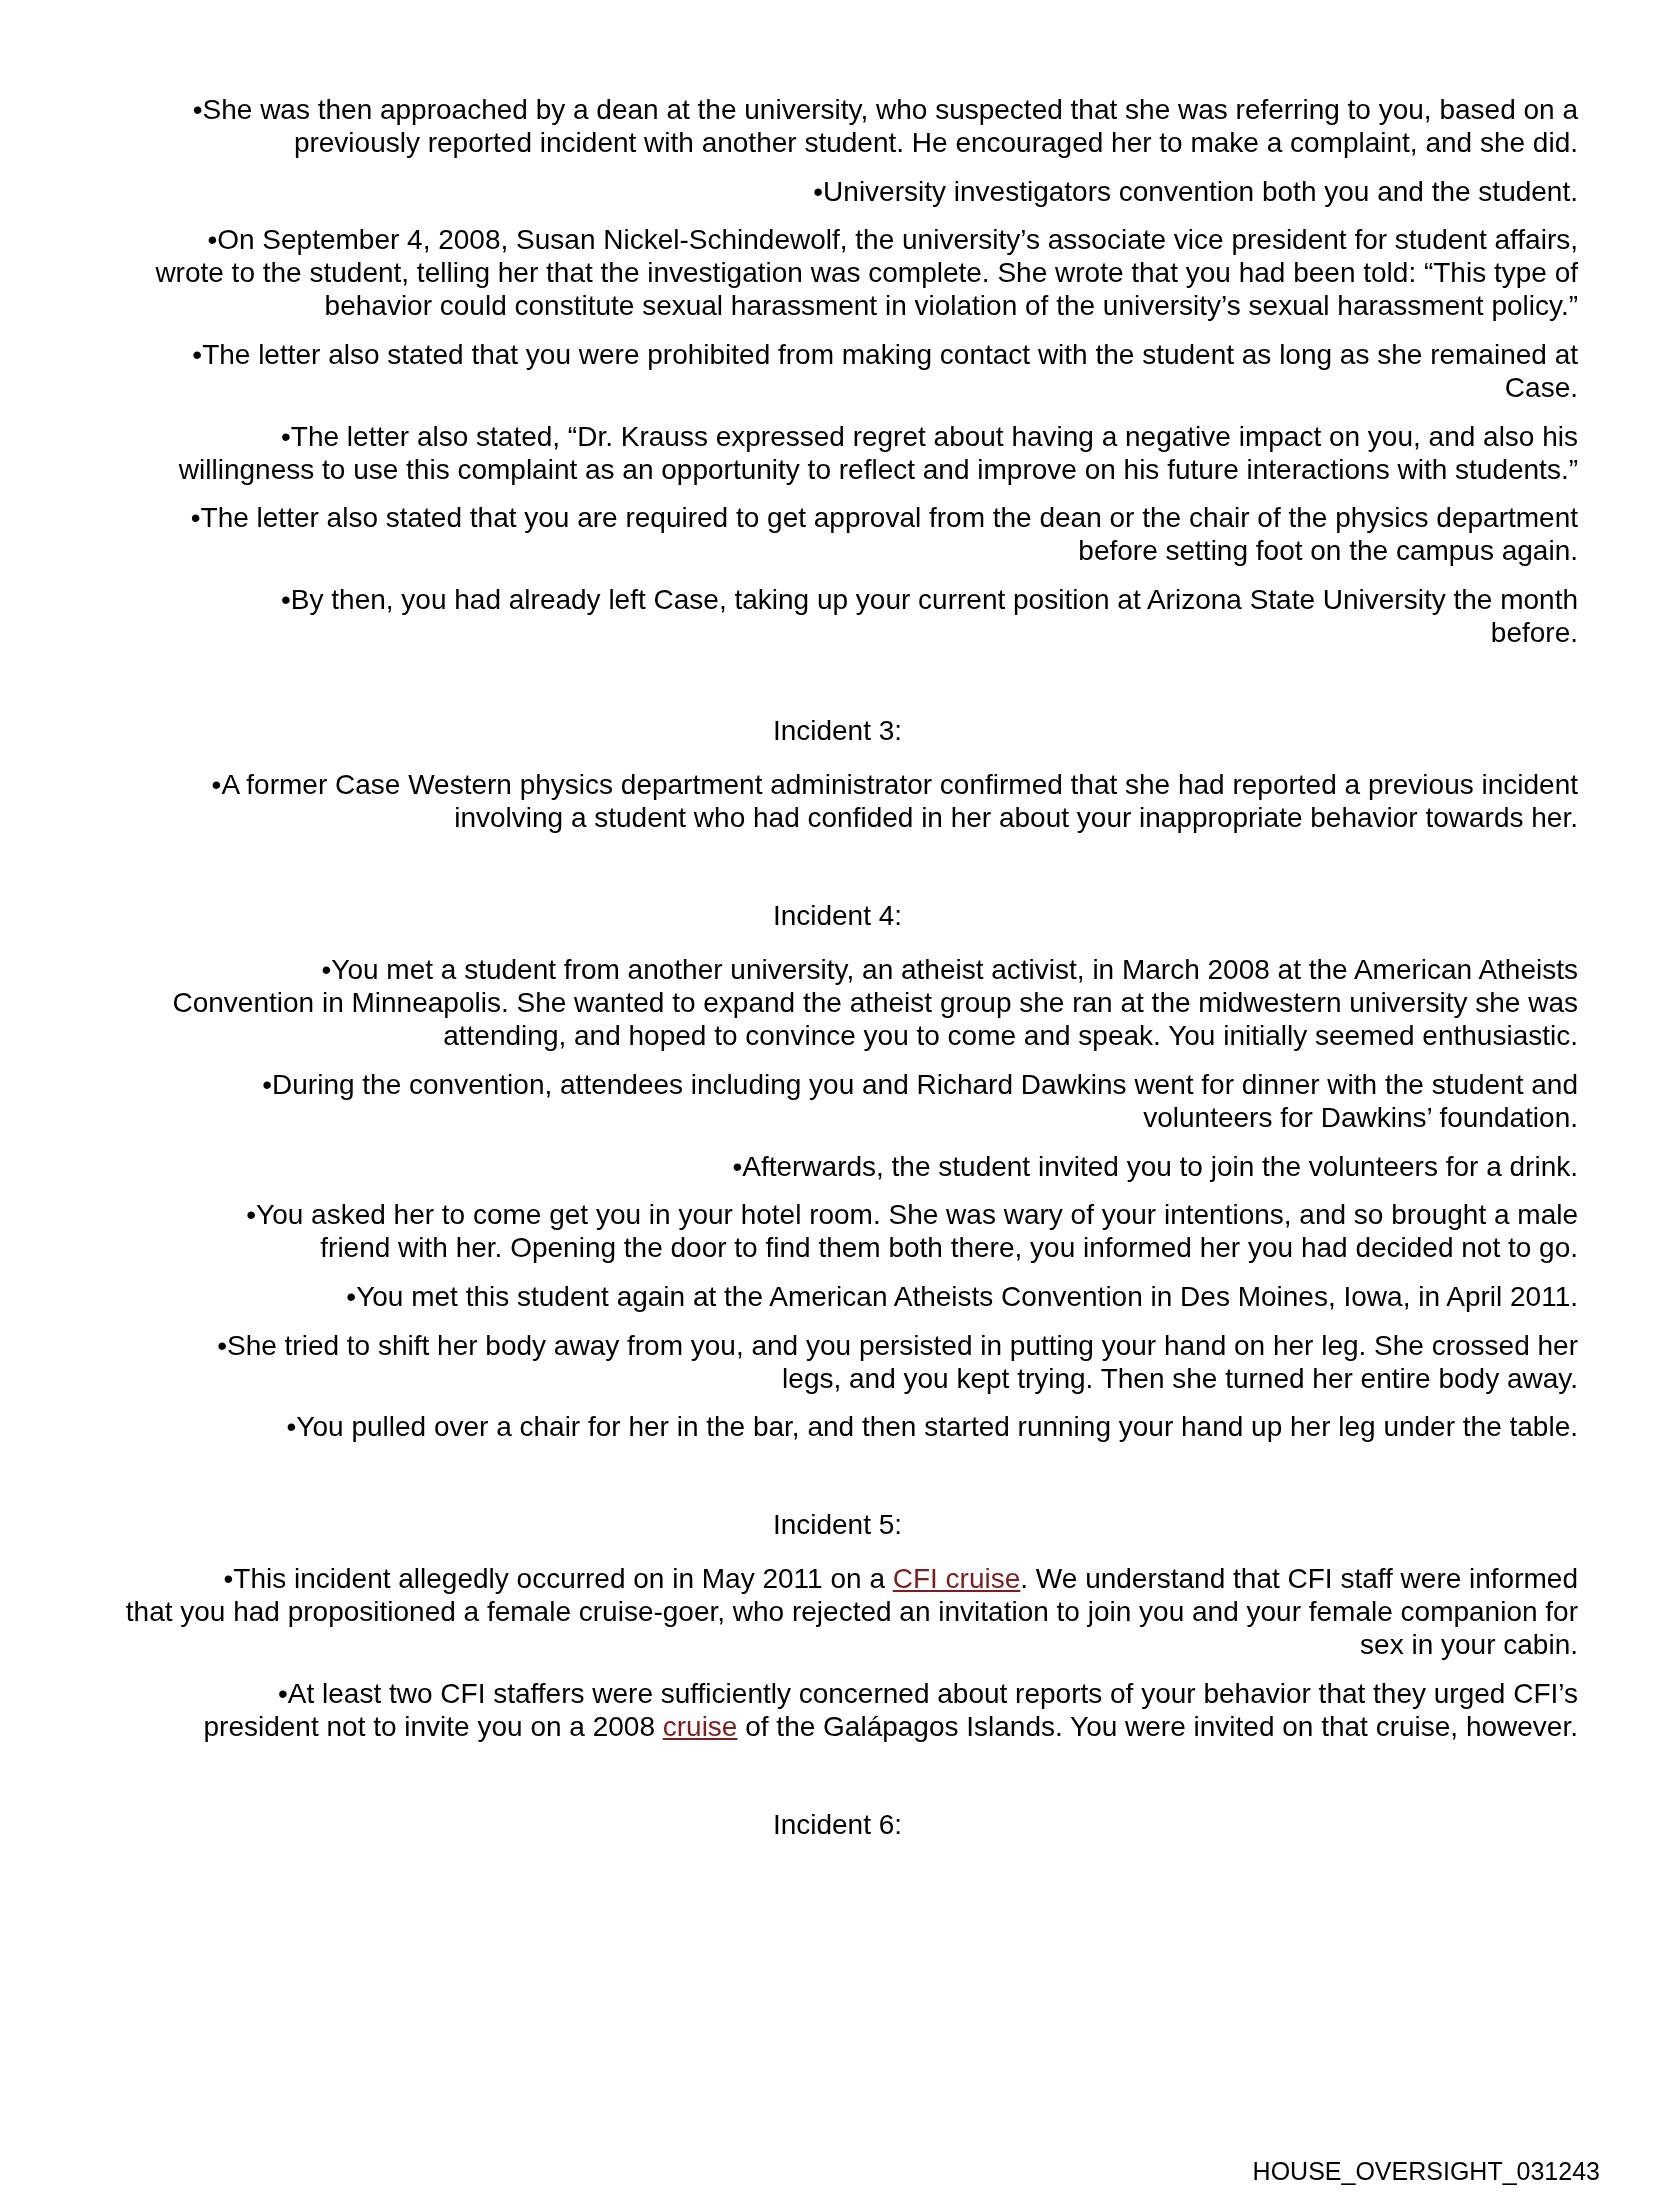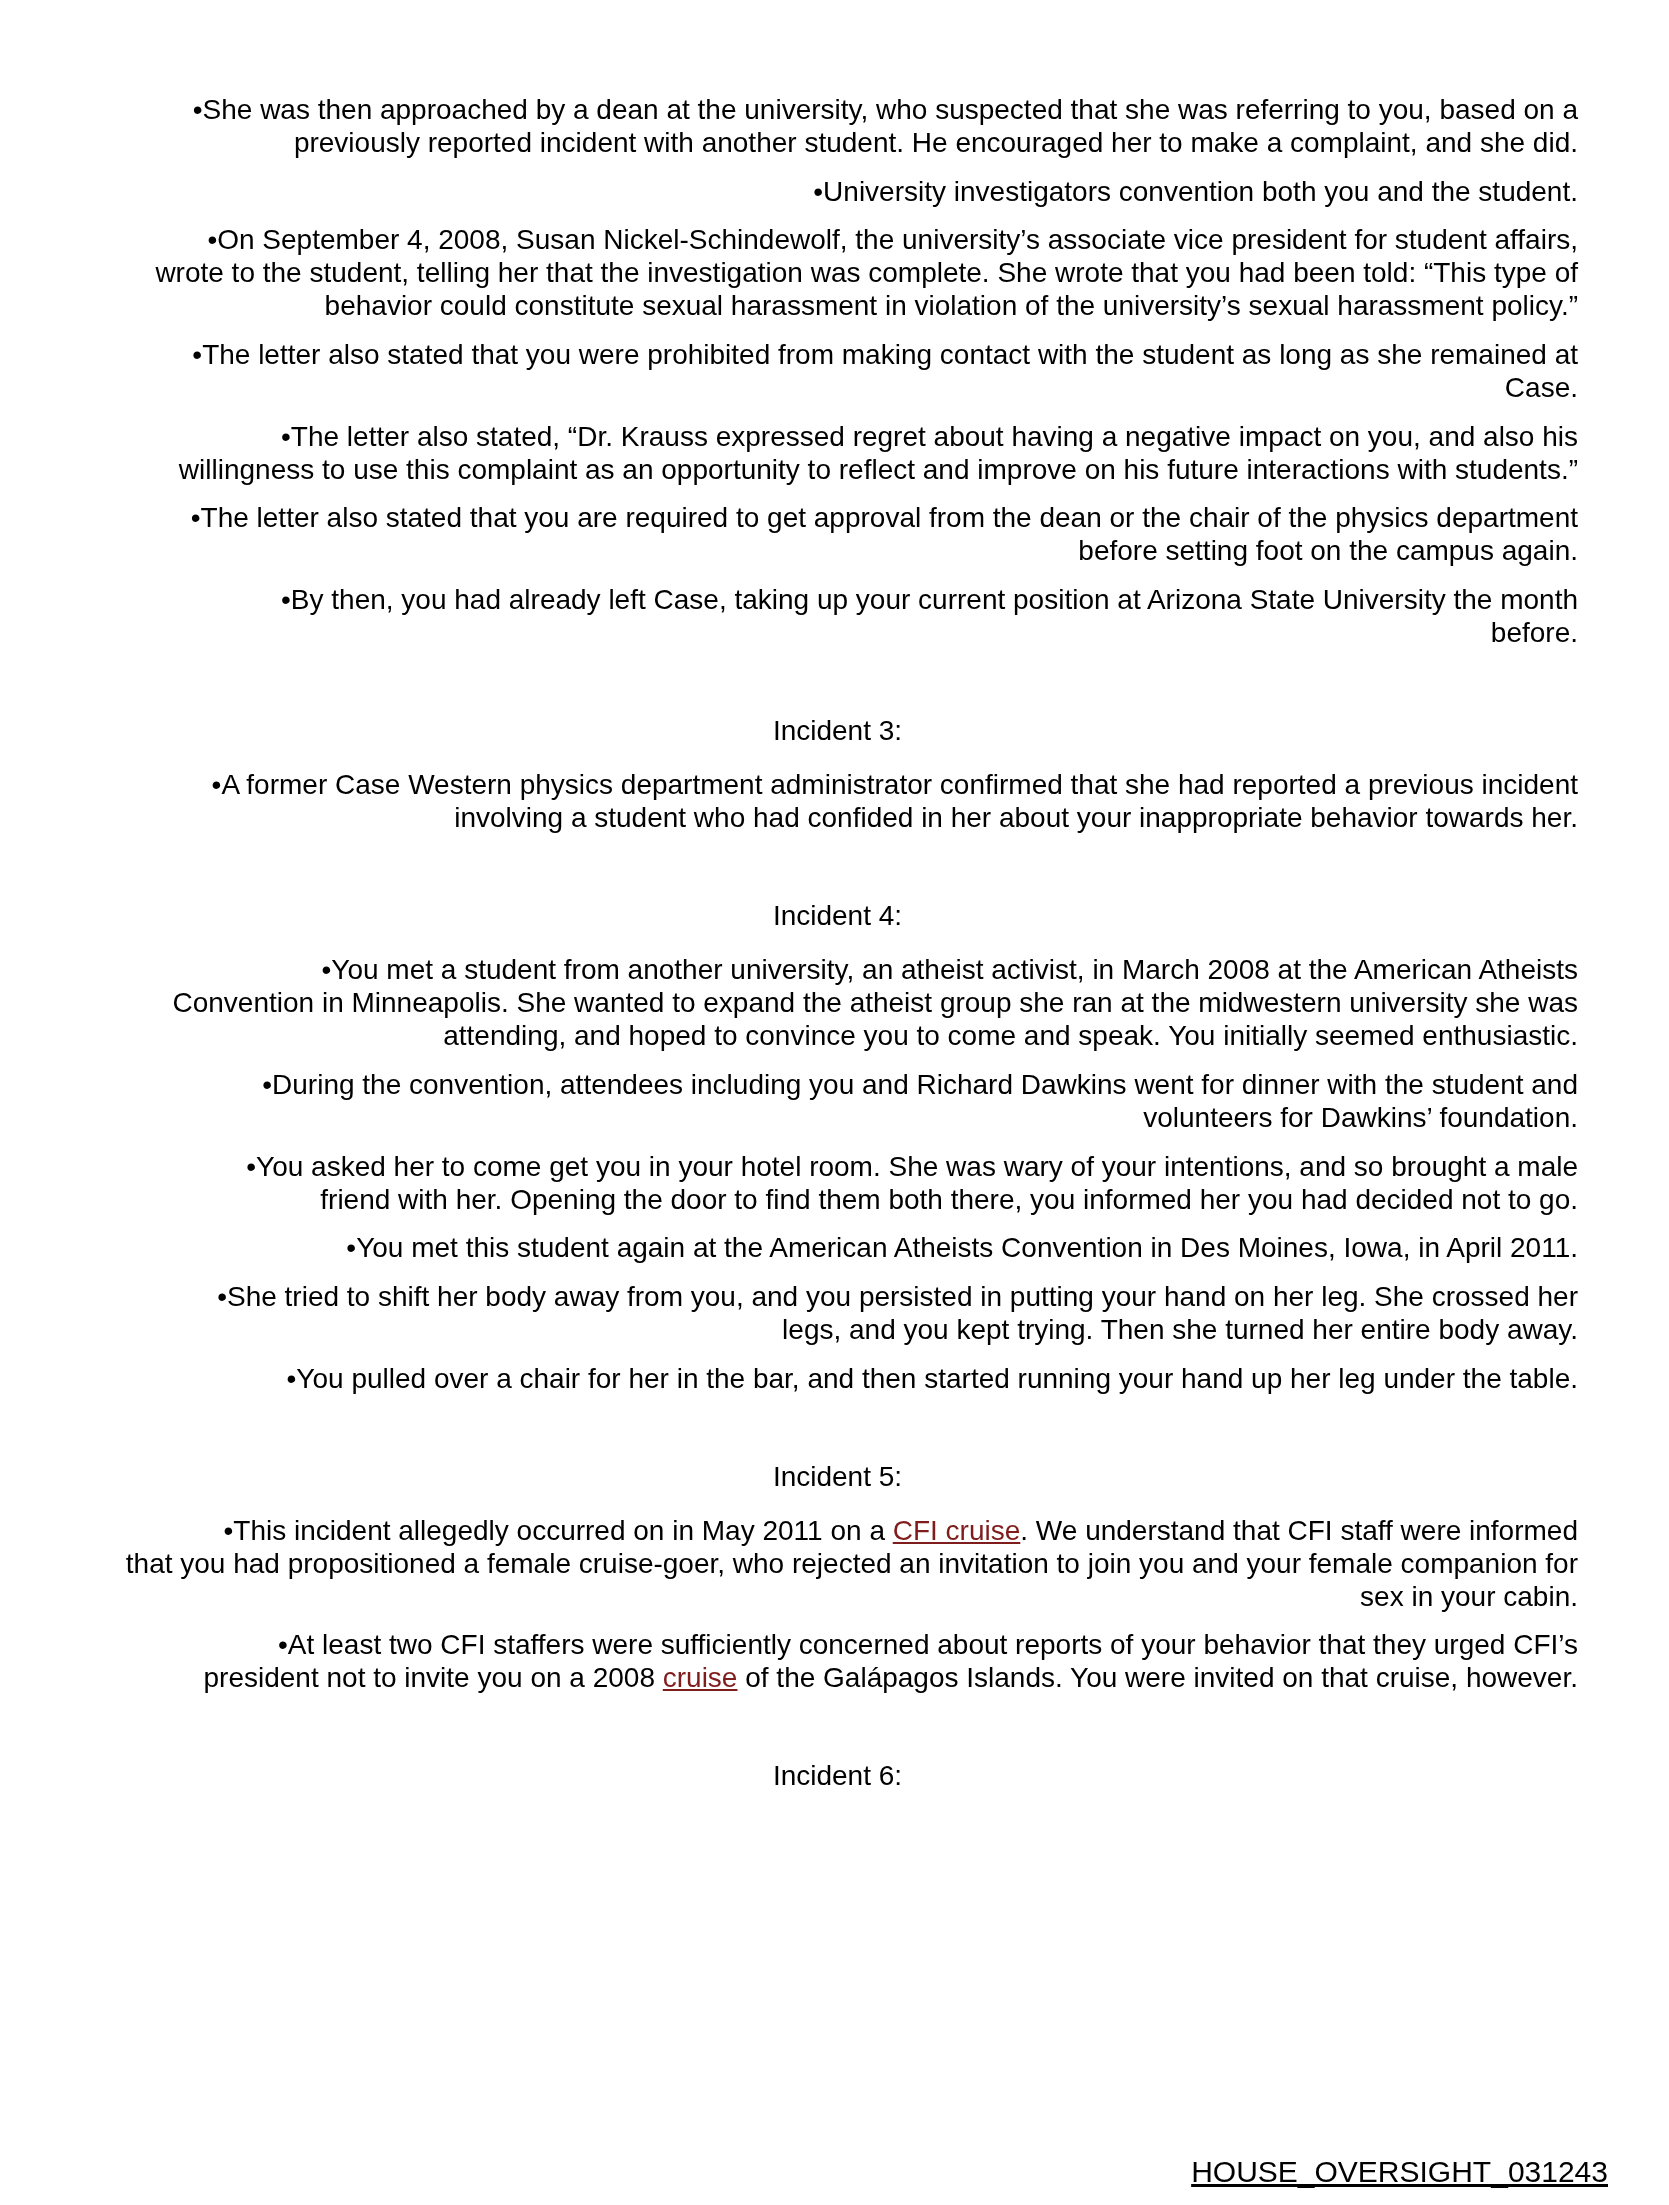--- a/index.html
+++ b/index.html
@@ -38,44 +38,44 @@
     text-align: center;
   }
   a.doc-link {
     color: #7f1d1d;
     text-decoration: underline;
     cursor: pointer;
   }
   .bates {
     position: absolute;
     top: 2155px;
-    right: 61px;
-    font-size: 30px;
+    right: 69px;
+    font-size: 25px;
     line-height: 33px;
     color: #000000;
     white-space: nowrap;
-    text-decoration: underline;
   }
 </style>
 </head>
 <body>
 
 <main class="doc">
     <p class="bullet-item"><span class="marker">•</span><span>She was then approached by a dean at the university, who suspected that she was referring to you, based on a previously reported incident with another student. He encouraged her to make a complaint, and she did.</span></p>
     <p class="bullet-item"><span class="marker">•</span><span>University investigators convention both you and the student.</span></p>
     <p class="bullet-item"><span class="marker">•</span><span>On September 4, 2008, Susan Nickel-Schindewolf, the university’s associate vice president for student affairs, wrote to the student, telling her that the investigation was complete. She wrote that you had been told: “This type of behavior could constitute sexual harassment in violation of the university’s sexual harassment policy.”</span></p>
     <p class="bullet-item"><span class="marker">•</span><span>The letter also stated that you were prohibited from making contact with the student as long as she remained at Case.</span></p>
     <p class="bullet-item"><span class="marker">•</span><span>The letter also stated, “Dr. Krauss expressed regret about having a negative impact on you, and also his willingness to use this complaint as an opportunity to reflect and improve on his future interactions with students.”</span></p>
     <p class="bullet-item"><span class="marker">•</span><span>The letter also stated that you are required to get approval from the dean or the chair of the physics department before setting foot on the campus again.</span></p>
     <p class="bullet-item"><span class="marker">•</span><span>By then, you had already left Case, taking up your current position at Arizona State University the month before.</span></p>
     <p class="heading">Incident 3:</p>
     <p class="bullet-item"><span class="marker">•</span><span>A former Case Western physics department administrator confirmed that she had reported a previous incident involving a student who had confided in her about your inappropriate behavior towards her.</span></p>
     <p class="heading">Incident 4:</p>
     <p class="bullet-item"><span class="marker">•</span><span>You met a student from another university, an atheist activist, in March 2008 at the American Atheists Convention in Minneapolis. She wanted to expand the atheist group she ran at the midwestern university she was attending, and hoped to convince you to come and speak. You initially seemed enthusiastic.</span></p>
     <p class="bullet-item"><span class="marker">•</span><span>During the convention, attendees including you and Richard Dawkins went for dinner with the student and volunteers for Dawkins’ foundation.</span></p>
+    <p class="bullet-item"><span class="marker">•</span><span>Afterwards, the student invited you to join the volunteers for a drink.</span></p>
     <p class="bullet-item"><span class="marker">•</span><span>You asked her to come get you in your hotel room. She was wary of your intentions, and so brought a male friend with her. Opening the door to find them both there, you informed her you had decided not to go.</span></p>
     <p class="bullet-item"><span class="marker">•</span><span>You met this student again at the American Atheists Convention in Des Moines, Iowa, in April 2011.</span></p>
     <p class="bullet-item"><span class="marker">•</span><span>She tried to shift her body away from you, and you persisted in putting your hand on her leg. She crossed her legs, and you kept trying. Then she turned her entire body away.</span></p>
     <p class="bullet-item"><span class="marker">•</span><span>You pulled over a chair for her in the bar, and then started running your hand up her leg under the table.</span></p>
     <p class="heading">Incident 5:</p>
     <p class="bullet-item"><span class="marker">•</span><span>This incident allegedly occurred on in May 2011 on a </span><a class="doc-link" href="#">CFI cruise</a><span>. We understand that CFI staff were informed that you had propositioned a female cruise-goer, who rejected an invitation to join you and your female companion for sex in your cabin.</span></p>
     <p class="bullet-item"><span class="marker">•</span><span>At least two CFI staffers were sufficiently concerned about reports of your behavior that they urged CFI’s president not to invite you on a 2008 </span><a class="doc-link" href="#">cruise</a><span> of the Galápagos Islands. You were invited on that cruise, however.</span></p>
     <p class="heading">Incident 6:</p>
   </main>
 

